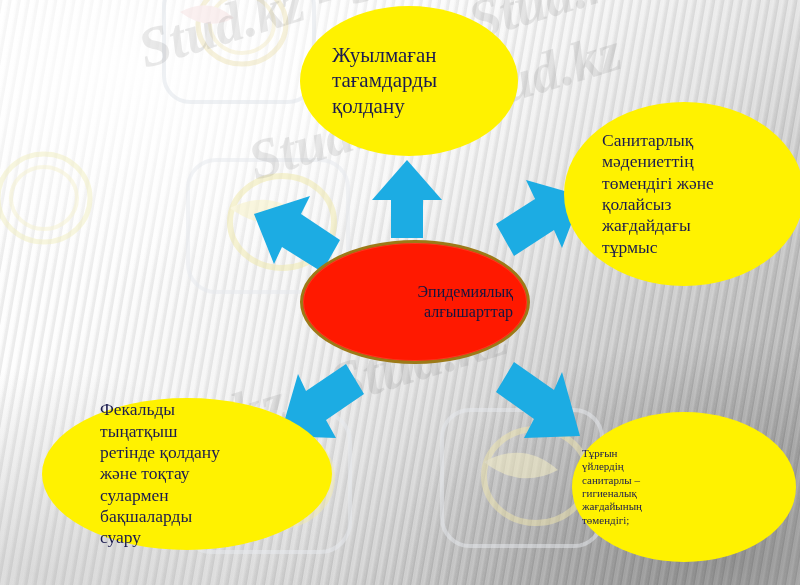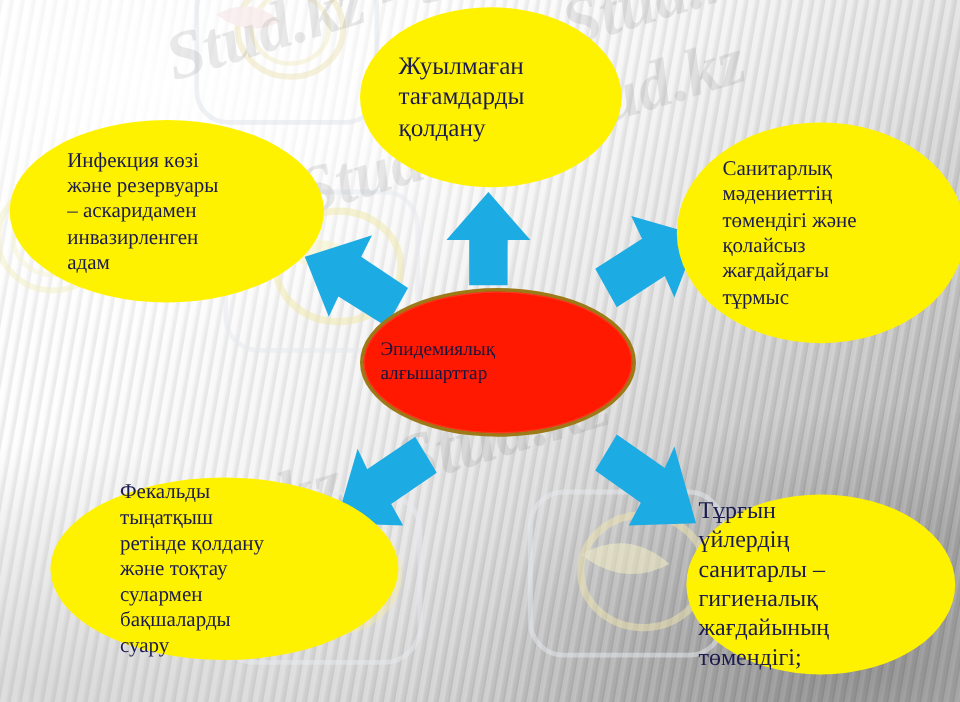--- a/index.html
+++ b/index.html
@@ -93,39 +93,39 @@
   }
   .yellow {
     background: #FFF200;
   }
   .center-ellipse {
     background: #FF1900;
     border: 3px solid #9c7a17;
     box-shadow: inset 0 0 0 1px rgba(255,255,255,.12);
   }
   .center-ellipse .txt {
-    text-align: left;
+    text-align: right;
     color: #15153f;
   }
 
   
   #ell-top      { left: 300px; top: 6px;   width: 218px; height: 150px; }
   #ell-top .txt     { padding: 0 0 0 32px; font-size: 21px; }
 
   #ell-topleft  { left: 8px;   top: 100px; width: 262px; height: 152px; }
   #ell-topleft .txt { padding: 0 0 0 48px; font-size: 17.5px; }
 
   #ell-topright { left: 564px; top: 102px; width: 240px; height: 184px; }
   #ell-topright .txt{ padding: 0 0 0 38px; font-size: 17.5px; }
 
   #ell-botleft  { left: 42px;  top: 398px; width: 290px; height: 152px; align-items: center; }
   #ell-botleft .txt { padding: 0 0 0 58px; font-size: 17.5px; }
 
   #ell-botright { left: 572px; top: 412px; width: 224px; height: 150px; }
-  #ell-botright .txt{ padding: 0 0 0 10px; font-size: 20px; }
+  #ell-botright .txt{ padding: 0 0 0 10px; font-size: 11px; }
 
   #ell-center   { left: 300px; top: 240px; width: 230px; height: 124px; }
   #ell-center .txt  { font-size: 16px; padding: 0 14px; }
 
   
   .arrow { position: absolute; pointer-events: none; }
 </style>
 </head>
 <body>
 
@@ -189,27 +189,20 @@
   <svg class="arrow" id="arrow-down-right" style="left:496px; top:360px; width:88px; height:82px;" viewBox="0 0 88 82">
     <polygon points="84,76 28,78 38,59 0,32 18,2 58,30 66,12" fill="#1CACE3"></polygon>
   </svg>
 
   <div class="ellipse yellow" id="ell-top">
     <div class="txt">Жуылмаған
 тағамдарды
 қолдану</div>
   </div>
 
-  <div class="ellipse yellow" id="ell-topleft">
-    <div class="txt">Инфекция көзі
-және резервуары
-– аскаридамен
-инвазирленген
-адам</div>
-  </div>
 
   <div class="ellipse yellow" id="ell-topright">
     <div class="txt">Санитарлық
 мәдениеттің
 төмендігі және
 қолайсыз
 жағдайдағы
 тұрмыс</div>
   </div>
 

